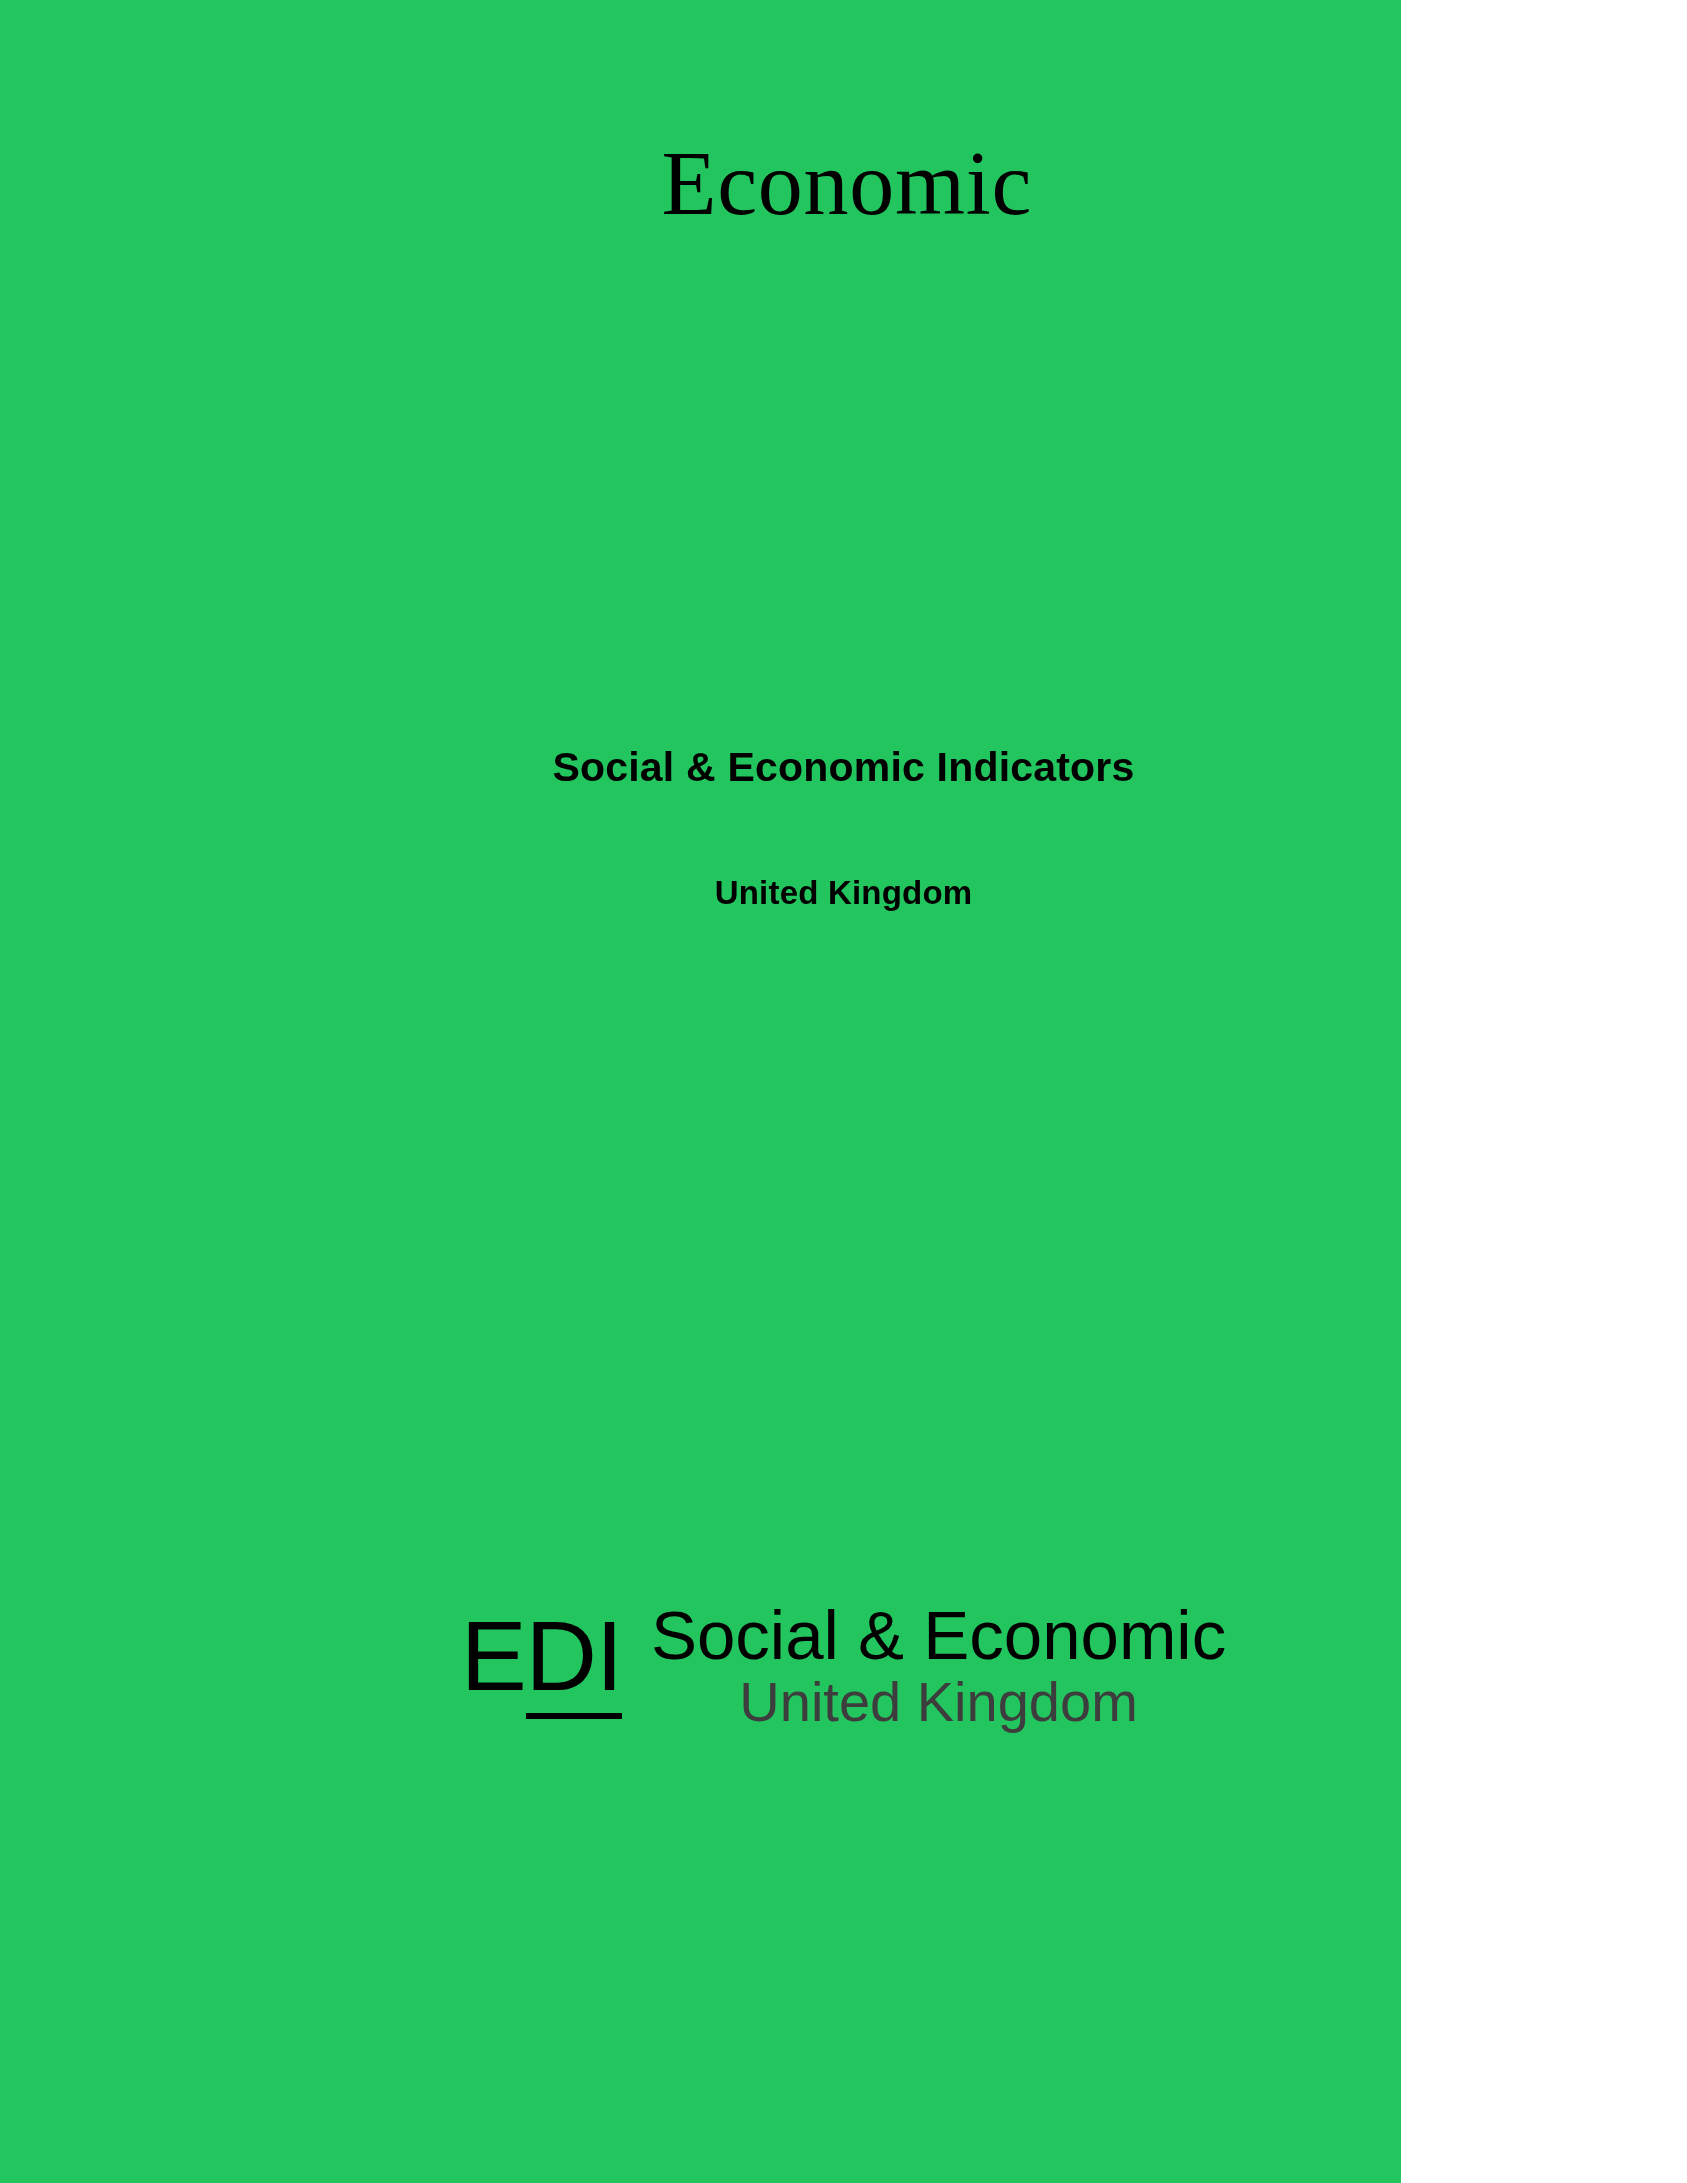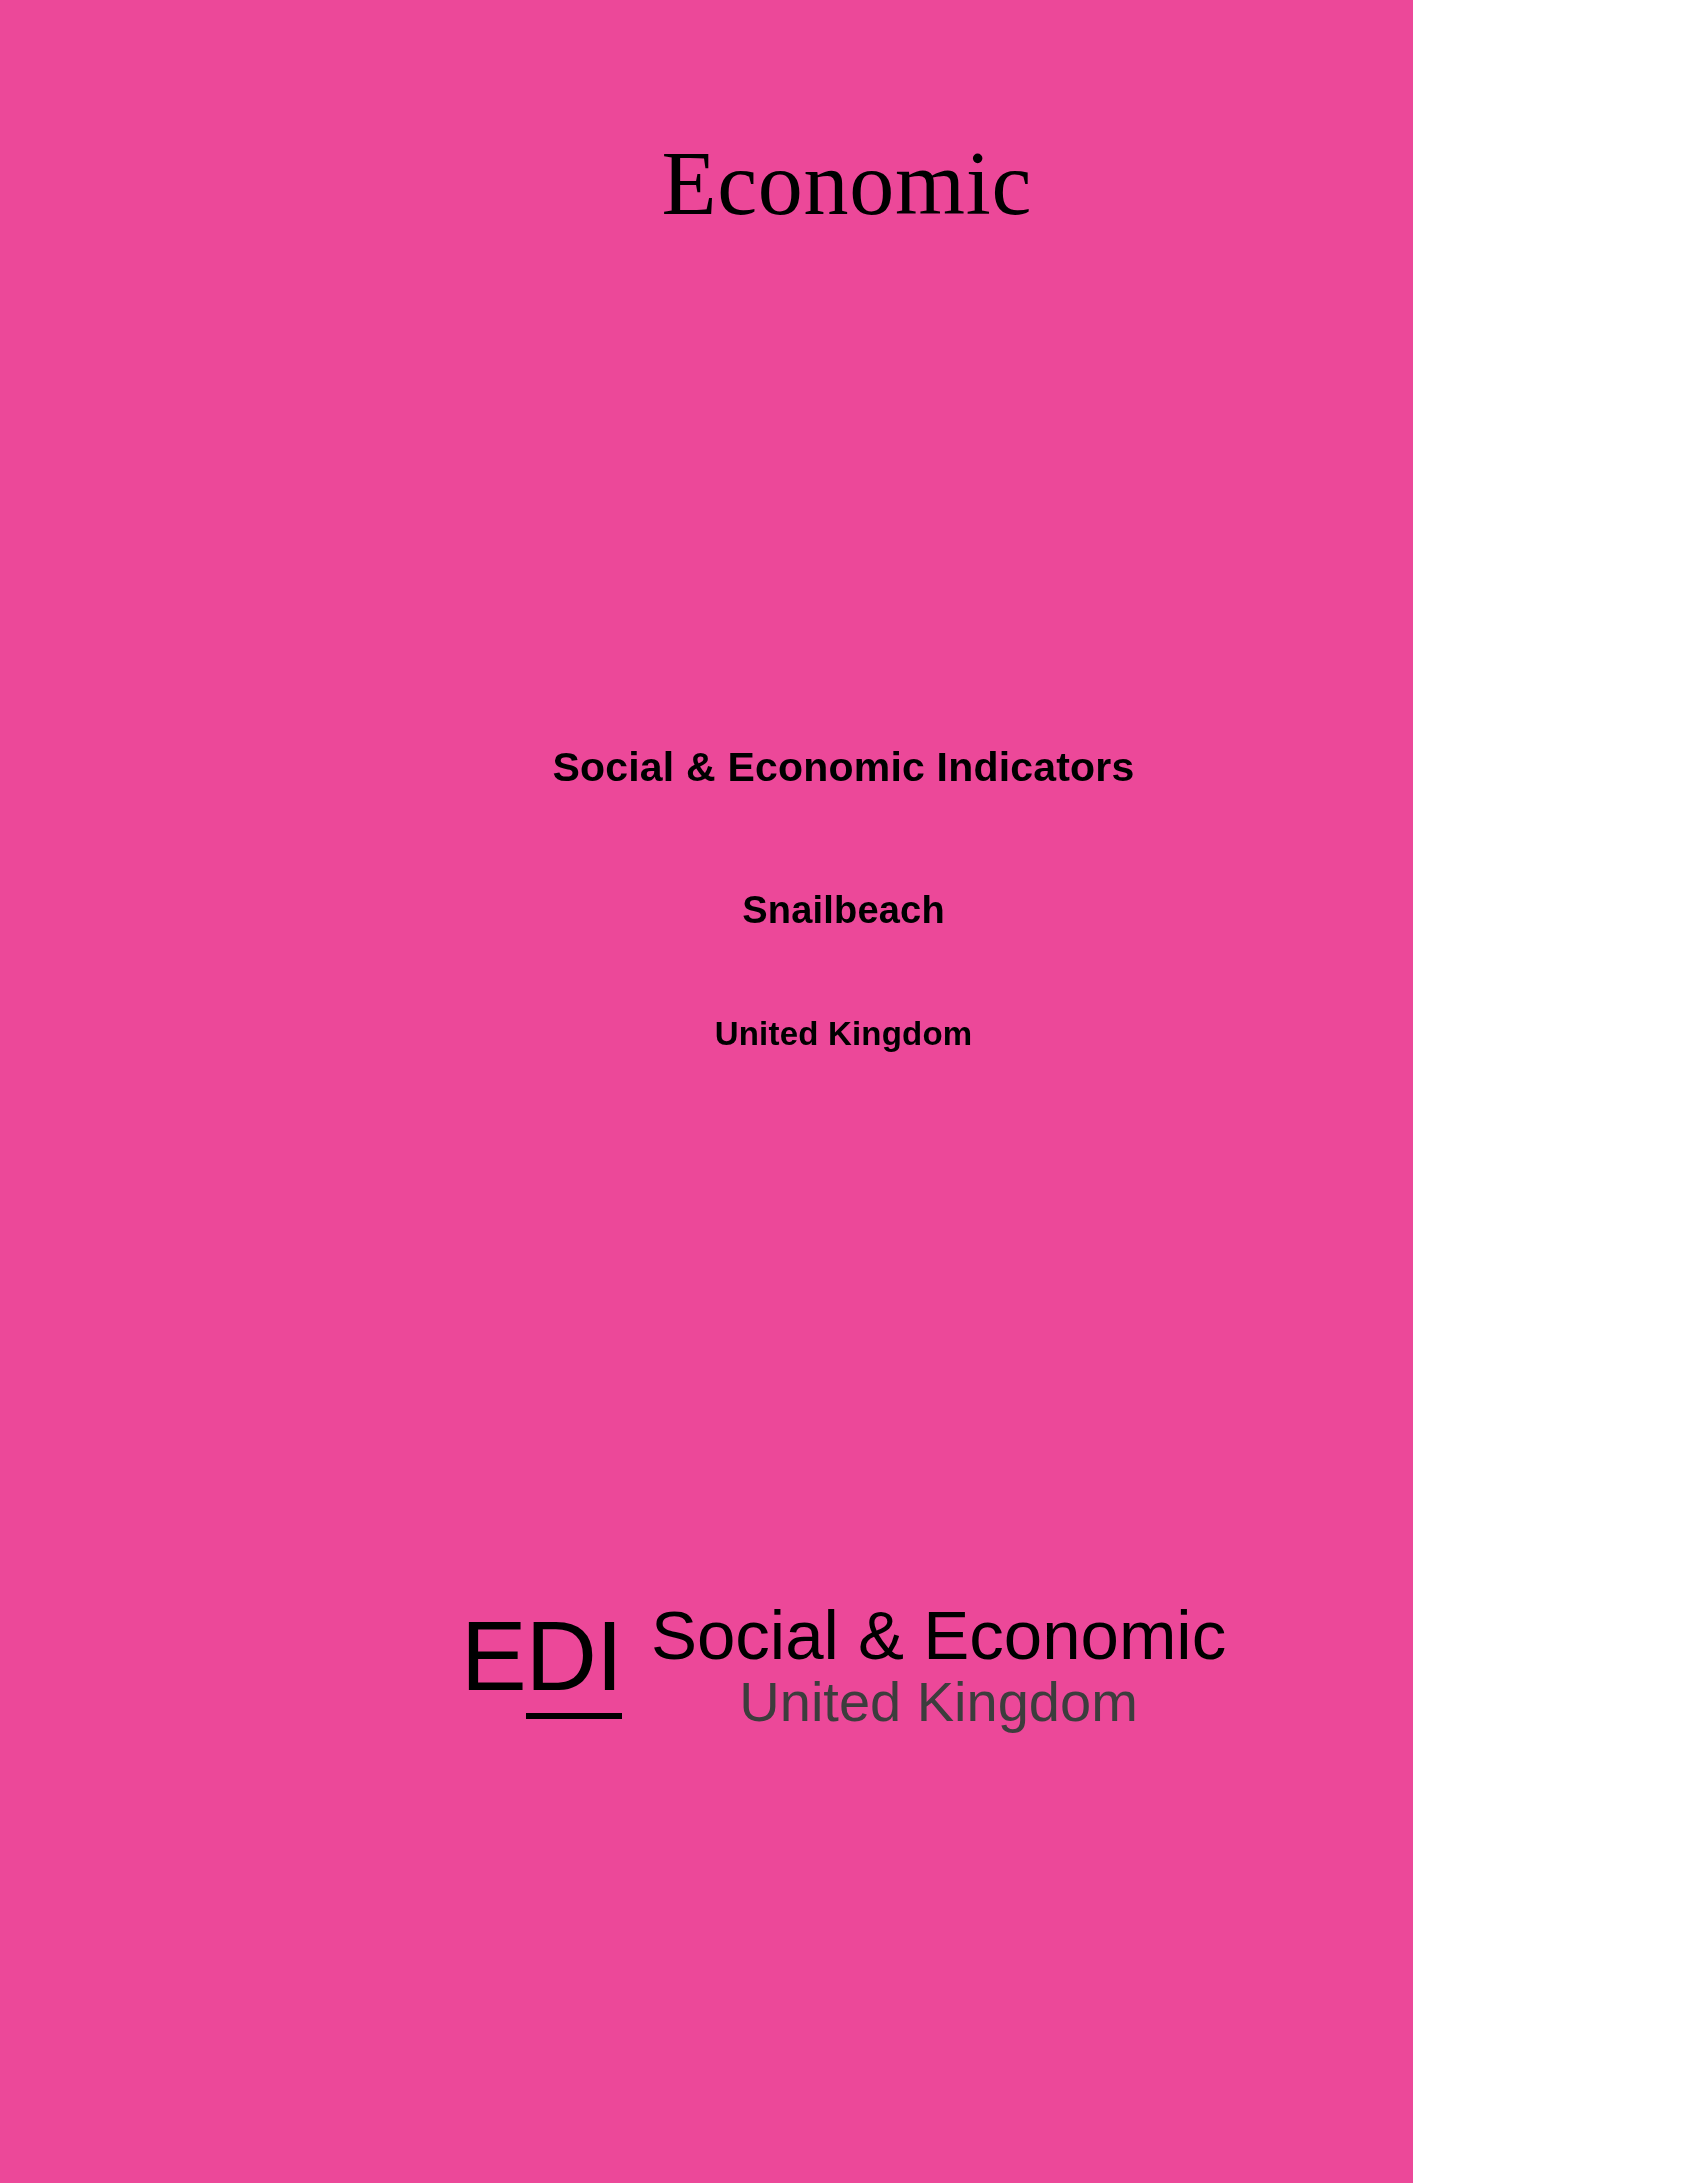--- a/index.html
+++ b/index.html
@@ -15,22 +15,21 @@
     color: #000000;
     overflow: hidden;
   }
 
   .page {
     position: absolute;
     top: 0;
     left: 0;
     width: 1401px;
     height: 2183px;
-    background: #ec4899;
-    padding-left: 12px;
+    background: #22c55e;
   }
 
   
   .masthead {
     position: absolute;
     top: 139px;
     left: 0;
     width: 1687px;
     text-align: center;
     font-family: "Liberation Serif", serif;
@@ -126,21 +125,20 @@
 <body>
 
 <div class="page">
 
   <div class="masthead">
     <span class="masthead-line1">Economic</span>
   </div>
 
   <div class="title-block">
     <div class="t-indicators">Social &amp; Economic Indicators</div>
-    <div class="t-area">Snailbeach</div>
     <div class="t-level">
       <div>United Kingdom</div>
     </div>
   </div>
 
   <div class="footer-logo">
     <div class="edi"><span>E</span><span class="underline-di">DI</span></div>
     <div class="words">
       <span class="w1">Social &amp; Economic</span>
       <span class="w2">United Kingdom</span>

